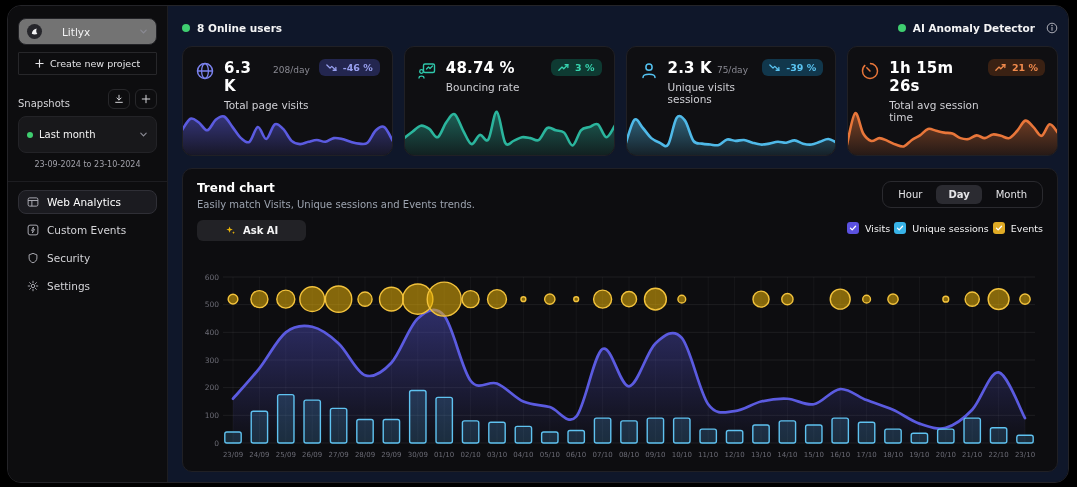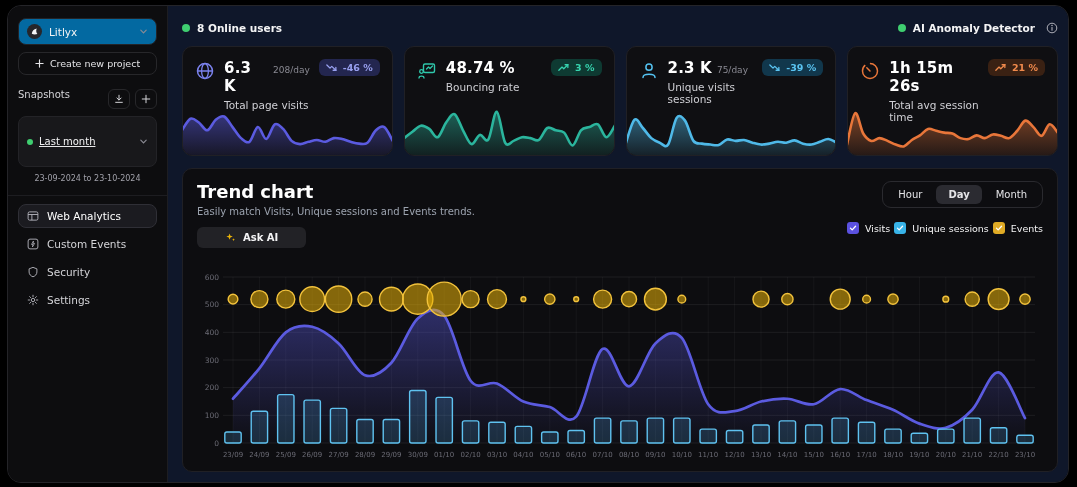--- a/index.html
+++ b/index.html
@@ -3,33 +3,33 @@
 <meta charset="utf-8">
 <style>
   * { box-sizing: border-box; margin: 0; padding: 0; }
   html,body { width:1077px; height:487px; background:#000; overflow:hidden;
     font-family:"DejaVu Sans", sans-serif; color:#e8e8ea; }
   .window { position:absolute; left:7px; top:5px; width:1062px; height:478px;
     background:#09090b; border:1px solid #242428; border-radius:14px; display:flex; overflow:hidden; }
 
   
   .sidebar { width:160px; flex-shrink:0; background:#0d0d0f; border-right:1px solid #1d1d21; padding:12px 10px 10px; display:flex; flex-direction:column; }
-  .proj-select { display:flex; align-items:center; gap:7px; background:#0369a1; border:1px solid #232327; border-radius:8px; padding:5px 8px; cursor:pointer; }
+  .proj-select { display:flex; align-items:center; gap:20px; background:#737373; border:1px solid #232327; border-radius:8px; padding:5px 8px; cursor:pointer; }
   .logo-circle { width:15px; height:15px; border-radius:50%; background:#26262b; display:flex; align-items:center; justify-content:center; flex-shrink:0; }
   .proj-name { font-size:10.5px; color:#f4f4f5; flex:1; }
   .chev { color:#8a8a93; display:flex; }
   .create-btn { margin-top:7px; display:flex; align-items:center; justify-content:center; gap:6px;
-    border:1px solid #27272a; border-radius:8px; background:transparent; padding:5px 4px;
+    border:1px solid #27272a; border-radius:1px; background:transparent; padding:5px 4px;
     font-size:9.5px; color:#e4e4e7; width:100%; cursor:pointer; font-family:inherit; }
-  .snap-row { margin-top:14px; display:flex; align-items:flex-start; }
+  .snap-row { margin-top:14px; display:flex; align-items:flex-end; }
   .snap-label { font-size:10px; color:#d4d4d8; flex:1; }
   .sq-btn { width:22px; height:20px; border:1px solid #27272a; border-radius:6px; background:transparent;
     color:#d4d4d8; display:flex; align-items:center; justify-content:center; cursor:pointer; margin-left:5px; }
   .snap-select { margin-top:7px; display:flex; align-items:center; gap:6px; background:#18181b; border:1px solid #232327;
-    border-radius:8px; padding:19px 8px; cursor:pointer;text-decoration:underline; }
+    border-radius:8px; padding:12px 8px; cursor:pointer; }
   .dot { width:6px; height:6px; border-radius:50%; flex-shrink:0; }
   .snap-select span.txt { font-size:10px; color:#f4f4f5; flex:1; }
   .range-txt { margin-top:7px; text-align:center; font-size:8px; color:#a1a1aa; }
   .side-divider { height:1px; background:#1d1d21; margin:12px -10px 8px; }
   .nav-item { display:flex; align-items:center; gap:8px; padding:5px 8px; border-radius:8px;
     font-size:10.5px; color:#d4d4d8; margin-bottom:4px; cursor:pointer; border:1px solid transparent; }
   .nav-item.active { background:#1b1b20; border-color:#2f2f36; color:#ffffff; }
   .nav-item .nicon { display:flex; color:#b8b8c0; }
 
   
@@ -60,21 +60,21 @@
   .card-blue .stat-icon { color:#54c2f0; }
   .card-blue .badge { background:#11374c; color:#5ac4f2; }
   .card-orange .stat-icon { color:#e8763a; }
   .card-orange .badge { background:#3a2113; color:#f08a4c; }
   .spark { position:absolute; left:-1px; right:-1px; bottom:-1px; height:58px; width:calc(100% + 2px); display:block; }
 
   
   .trend { margin-top:12px; flex:1; background:#0d0d10; border:1px solid #202025; border-radius:10px;
     padding:12px 14px 8px; display:flex; flex-direction:column; }
   .trend-head { display:flex; align-items:flex-start; }
-  .trend-title { font-size:18px; font-weight:bold; color:#ffffff; }
+  .trend-title { font-size:12px; font-weight:bold; color:#ffffff; }
   .trend-sub { font-size:10px; color:#9ca3af; margin-top:4px; }
   .askai-btn { margin-top:10px; display:inline-flex; align-items:center; gap:7px; background:#222226;
     border:none; border-radius:6px; padding:5px 28px; font-size:10px; font-weight:bold; color:#f4f4f5;
     cursor:pointer; font-family:inherit; }
   .head-right { margin-left:auto; display:flex; flex-direction:column; align-items:flex-end; }
   .tabs { display:flex; border:1px solid #2a2a2f; border-radius:9px; padding:3px; gap:2px; }
   .tab { font-size:10px; color:#e4e4e7; padding:4px 12px; border-radius:6px; cursor:pointer; }
   .tab.active { background:#2b2b31; font-weight:bold; }
   .legend { display:flex; gap:4px; margin-top:14px; }
   .leg-item { display:flex; align-items:center; gap:6px; cursor:pointer; }

